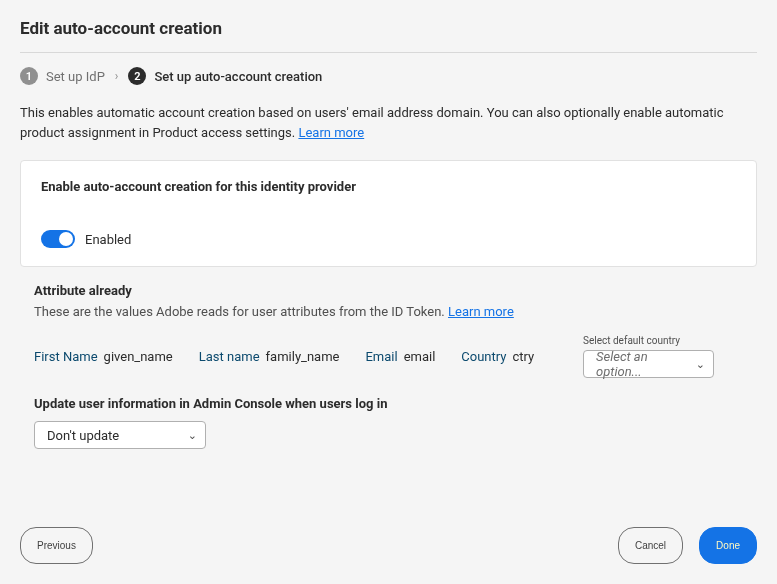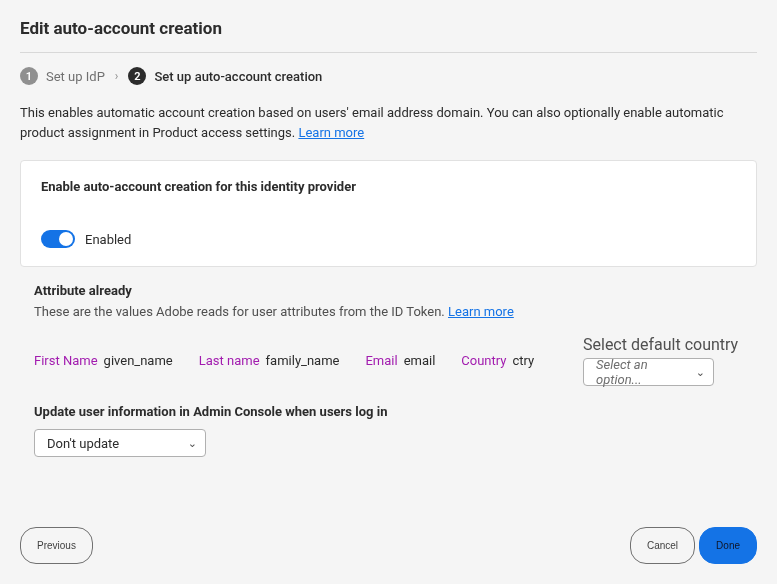--- a/index.html
+++ b/index.html
@@ -80,24 +80,24 @@
   .sub-section { padding: 0 0 14px 0; }
   .sub-title { font-weight: 700; margin: 0 0 6px 0; color: #2c2c2c; }
   .sub-desc { color: #505050; margin-bottom: 6px; }
   .mapping-row {
     display: flex;
     align-items: center;
     gap: 26px;
     margin-top: 16px;
   }
   .mapping-item { display: flex; gap: 6px; align-items: baseline; }
-  .map-label { color: #a21caf; font-size: 13px; }
+  .map-label { color: #0c4a6e; font-size: 13px; }
   .map-value { color: #2c2c2c; font-size: 13px; }
   .select-group { margin-left: auto; min-width: 160px; }
-  .select-label { font-size: 16px; color: #505050; margin-bottom: 4px; display: block; }
+  .select-label { font-size: 10px; color: #505050; margin-bottom: 4px; display: block; }
   .select {
     width: 131px;
     height: 28px;
     background: #fff;
     border: 1px solid #b0b0b0;
     border-radius: 4px;
     display: flex;
     align-items: center;
     justify-content: space-between;
     padding: 0 8px 0 12px;
@@ -121,22 +121,22 @@
     border-radius: 16px;
     padding: 12px 16px;
     font-size: 10px;
     font-weight: 400;
     cursor: pointer;
     border: 1.5px solid transparent;
     background: transparent;
     color: #2c2c2c;
   }
   .btn-outline { border-color: #707070; color: #3f3f3f; background: #fff0; }
-  .btn-primary { background: #1473e6; color: #0f172a; border-color: #1473e6; }
-  .footer-right { margin-left: auto; display: flex; gap: 4px; }
+  .btn-primary { background: #1473e6; color: #fef9c3; border-color: #1473e6; }
+  .footer-right { margin-left: auto; display: flex; gap: 16px; }
 </style>
 </head>
 <body>
 
 <div class="title">Edit auto-account creation</div>
 <hr class="divider">
 
 <div class="stepper">
   <div class="step">
     <div class="step-num inactive">1</div>

